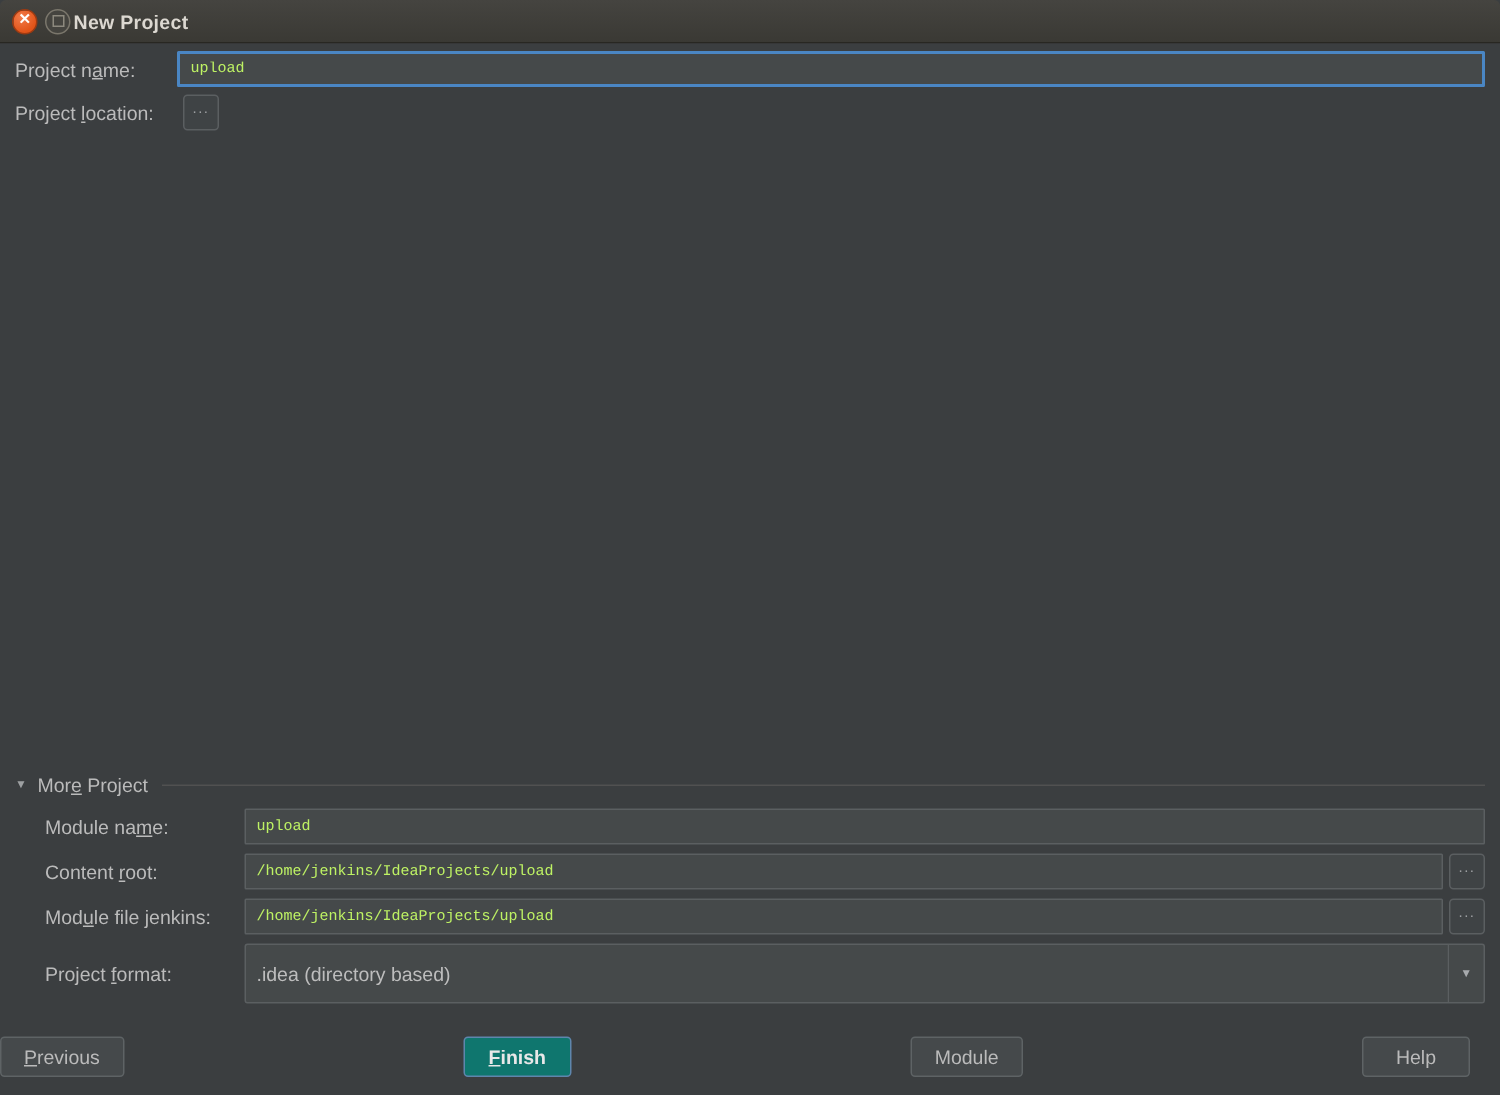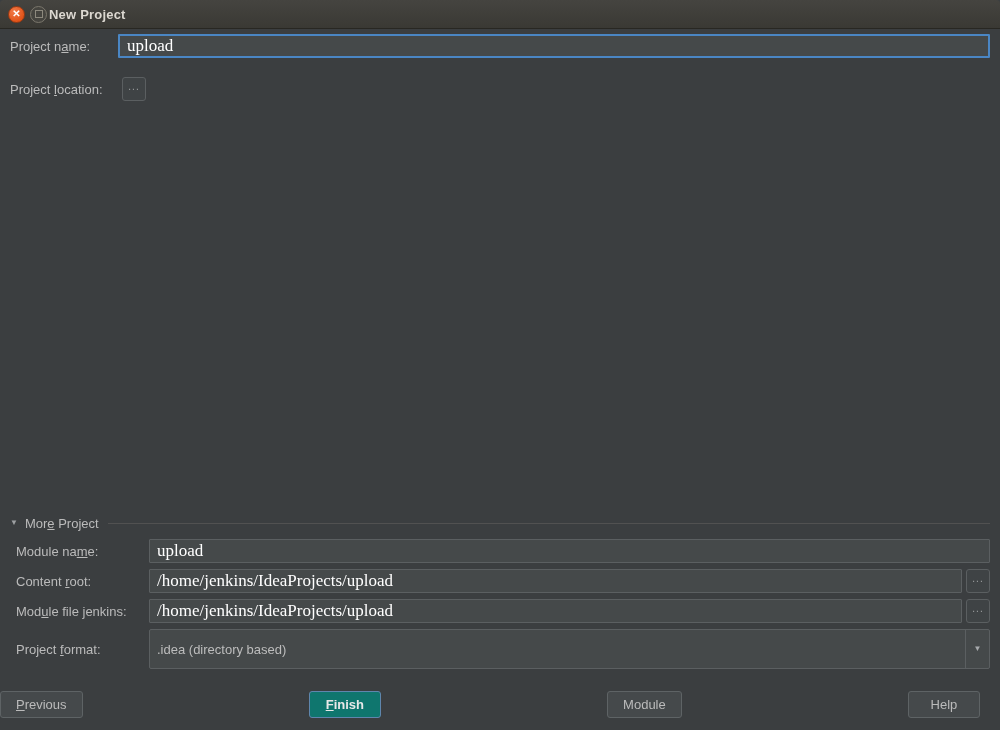--- a/index.html
+++ b/index.html
@@ -45,32 +45,32 @@
     background: transparent;
   }
   .title-text {
     margin-left: 2px;
     font-weight: bold; color: #dcd8d1;
     letter-spacing: 0.2px;
   }
 
   
   .form-top { flex: none; padding: 5px 10px 0 10px; }
-  .row { display: flex; align-items: center; margin-bottom: 19px; }
+  .row { display: flex; align-items: center; margin-bottom: 5px; }
   .row label { flex: none; color: #bbbbbb; }
   .form-top label { width: 108px; }
   .mn { text-decoration: underline; }
 
   .text-field {
     flex: 1; height: 24px; box-sizing: border-box;
     background: #45494a;
     border: 1px solid #5b5f61;
     border-radius: 1px;
-    color: #ffffff;
-    font-family: Liberation Serif, serif; font-size: 17px;
+    color: #bef264;
+    font-family: Liberation Mono, monospace; font-size: 10px;
     padding: 0 7px;
     outline: none;
   }
   .text-field.focused { border: 2px solid #4a86c4; }
 
   .browse-btn {
     flex: none; width: 24px; height: 24px; box-sizing: border-box;
     margin-left: 4px;
     background: #3f4345;
     border: 1px solid #5b5f61;
@@ -83,21 +83,21 @@
   .spacer { flex: 1; }
 
   
   .more-header {
     flex: none; display: flex; align-items: center;
     padding: 0 10px; height: 20px; color: #bbbbbb;
   }
   .disclosure { font-size: 8px; color: #9da0a2; margin-right: 7px; line-height: 1; }
   .sep-line { flex: 1; height: 1px; background: #515151; margin-left: 9px; }
 
-  .form-more { flex: none; padding: 6px 10px 0 16px; }
+  .form-more { flex: none; padding: 6px 10px 0 30px; }
   .form-more label { width: 133px; }
   .form-more .row { margin-bottom: 6px; }
 
   .combo {
     flex: 1; height: 40px; box-sizing: border-box;
     display: flex; align-items: center;
     background: #45494a;
     border: 1px solid #5b5f61;
     border-radius: 2px;
     color: #bdbdbd;

